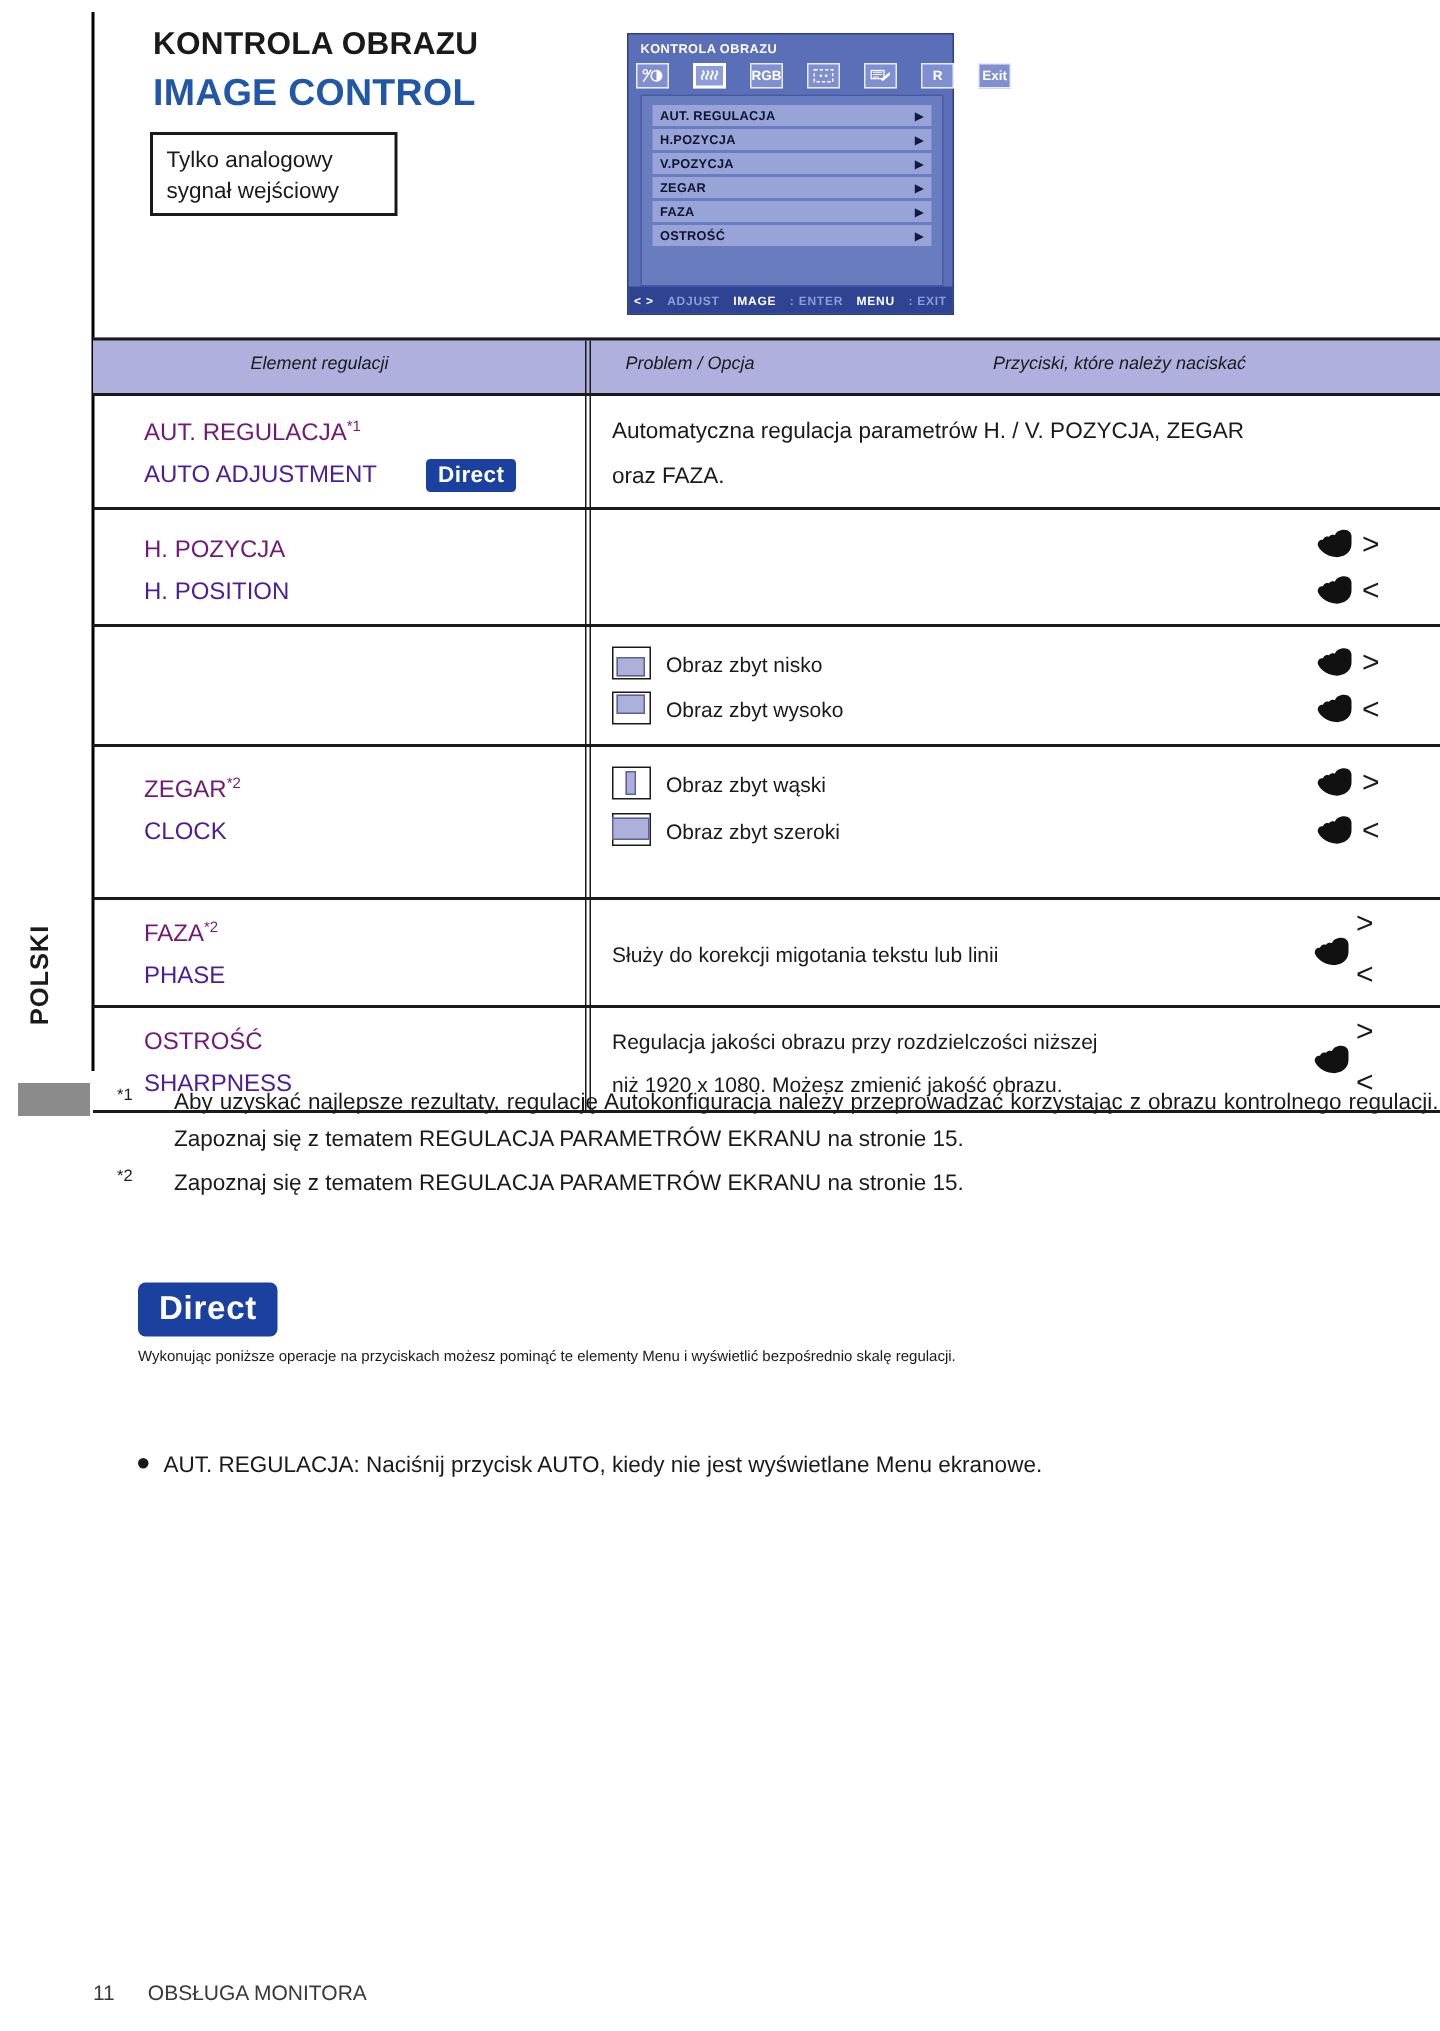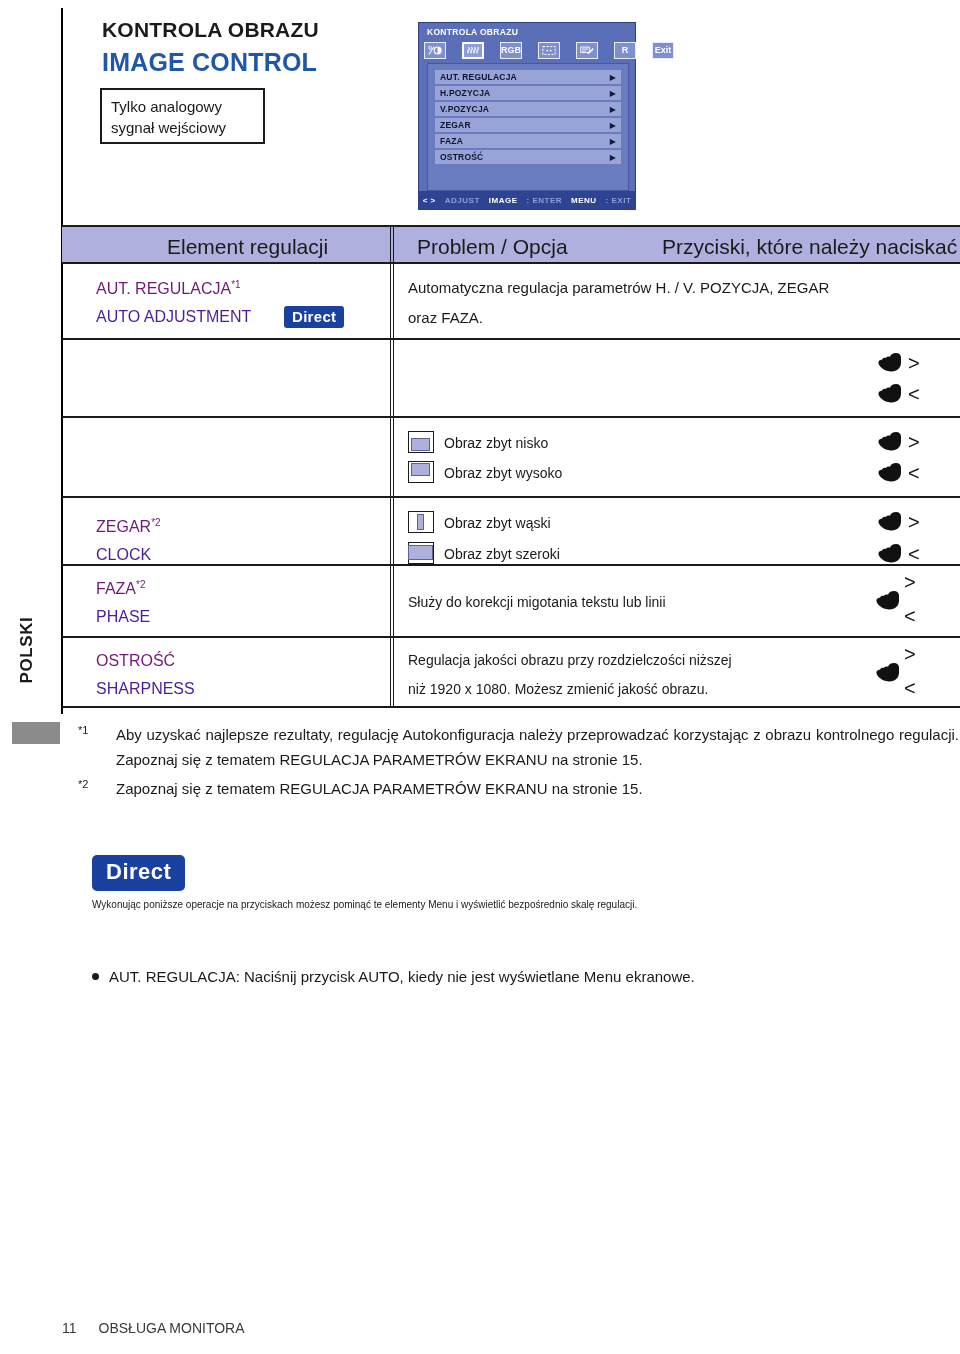--- a/index.html
+++ b/index.html
@@ -148,21 +148,21 @@
     width: 898px;
   }
   #thead {
     height: 35px;
     background: #b0b0de;
     border-top: 2px solid #1a1a1a;
     position: relative;
   }
   #thead .hcell {
     position: absolute; top: 8px;
-    font-size: 21px; color: #1a1a1a;
+    font-size: 12px; color: #1a1a1a; font-style: italic;
   }
   #h-col1 { left: 105px; }
   #h-col2 { left: 355px; }
   #h-col3 { left: 600px; }
   #thead-div {
     position: absolute; left: 328px; top: 0;
     width: 4px; height: 35px;
     border-left: 1px solid #1a1a1a;
     border-right: 1px solid #1a1a1a;
     box-sizing: border-box;
@@ -413,20 +413,26 @@
       <span class="direct-badge" style="position:absolute;left:222px;top:42px">Direct</span>
     </div>
     <div class="cell-mid" style="width:566px">
       <span class="desc" style="left:14px;top:15px">Automatyczna regulacja parametrów H. / V. POZYCJA, ZEGAR</span>
       <span class="desc" style="left:14px;top:45px">oraz FAZA.</span>
     </div>
   </div>
 
   <div class="trow" style="height:78px">
     <div class="rowdiv"></div>
+    <div class="cell-left">
+      <span class="name-pl" style="top:17px">
+        <span>H. POZYCJA</span><span class="fn"></span>
+      </span>
+      <span class="name-en" style="top:46px">H. POSITION</span>
+    </div>
     <div class="cell-right">
       <div class="handrow" style="left:12px;top:12px">
         <svg class="hand" width="26" height="21" viewBox="0 0 26 21" aria-hidden="true">
           <path d="M25 5.5c0-2.5-2-4.4-5-4.4-3 0-5.4 1.6-6 3.6-.4-.2-1.2-.4-2-.2-1.4.3-2 1.4-2 1.4s-1.3-.5-2.4.1C6.3 6.7 6 7.8 6 7.8s-1.6-.2-2.6.8c-1 1-1.2 2.4-.5 3.8.6 1.3 1.7 2.6 3.2 3.8 2.1 1.7 5 3 8.4 3.2 3.9.2 7.3-1.4 9.1-4 1-1.5 1.4-3.2 1.4-5V5.5z" fill="#111"></path>
         </svg>
         <span class="chev">&gt;</span>
       </div>
       <div class="handrow" style="left:12px;top:43px">
         <svg class="hand" width="26" height="21" viewBox="0 0 26 21" aria-hidden="true">
           <path d="M25 5.5c0-2.5-2-4.4-5-4.4-3 0-5.4 1.6-6 3.6-.4-.2-1.2-.4-2-.2-1.4.3-2 1.4-2 1.4s-1.3-.5-2.4.1C6.3 6.7 6 7.8 6 7.8s-1.6-.2-2.6.8c-1 1-1.2 2.4-.5 3.8.6 1.3 1.7 2.6 3.2 3.8 2.1 1.7 5 3 8.4 3.2 3.9.2 7.3-1.4 9.1-4 1-1.5 1.4-3.2 1.4-5V5.5z" fill="#111"></path>
@@ -457,21 +463,21 @@
       </div>
       <div class="handrow" style="left:12px;top:44px">
         <svg class="hand" width="26" height="21" viewBox="0 0 26 21" aria-hidden="true">
           <path d="M25 5.5c0-2.5-2-4.4-5-4.4-3 0-5.4 1.6-6 3.6-.4-.2-1.2-.4-2-.2-1.4.3-2 1.4-2 1.4s-1.3-.5-2.4.1C6.3 6.7 6 7.8 6 7.8s-1.6-.2-2.6.8c-1 1-1.2 2.4-.5 3.8.6 1.3 1.7 2.6 3.2 3.8 2.1 1.7 5 3 8.4 3.2 3.9.2 7.3-1.4 9.1-4 1-1.5 1.4-3.2 1.4-5V5.5z" fill="#111"></path>
         </svg>
         <span class="chev">&lt;</span>
       </div>
     </div>
   </div>
 
-  <div class="trow" style="height:68px">
+  <div class="trow" style="height:102px">
     <div class="rowdiv"></div>
     <div class="cell-left">
       <span class="name-pl" style="top:19px">
         <span>ZEGAR</span><span class="fn">*2</span>
       </span>
       <span class="name-en" style="top:48px">CLOCK</span>
     </div>
     <div class="cell-mid">
       <div class="thumb" style="left:14px;top:13px">
         <i style="left:8px;top:2px;width:7px;height:16px"></i>

